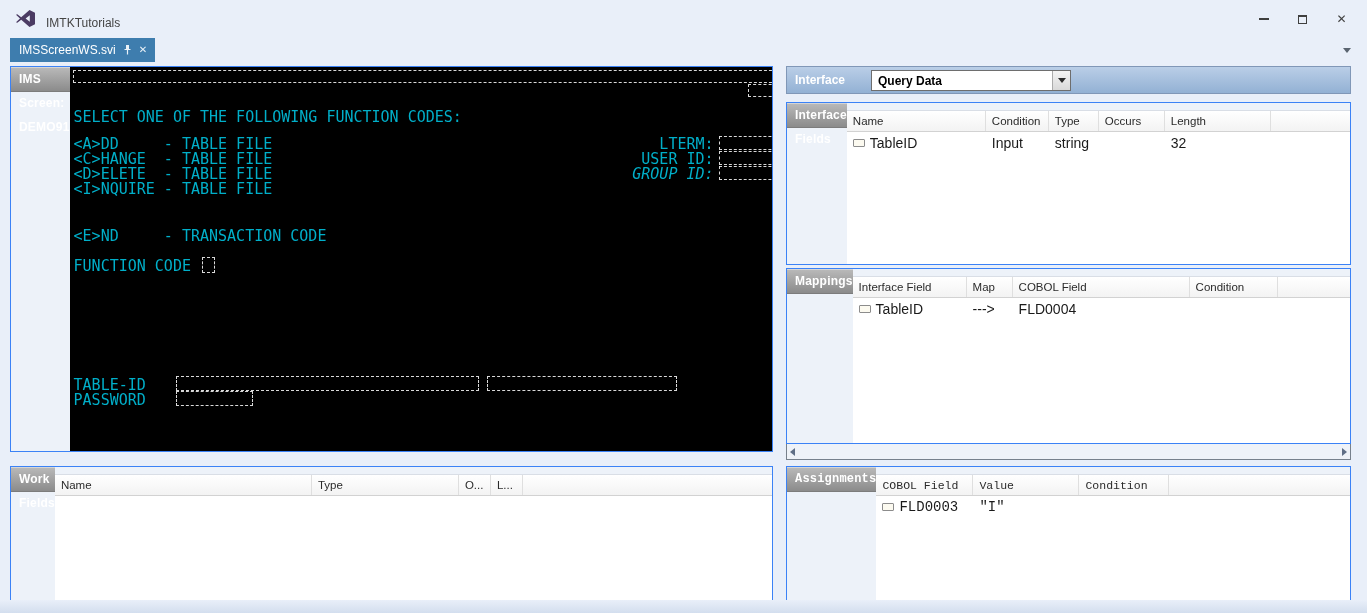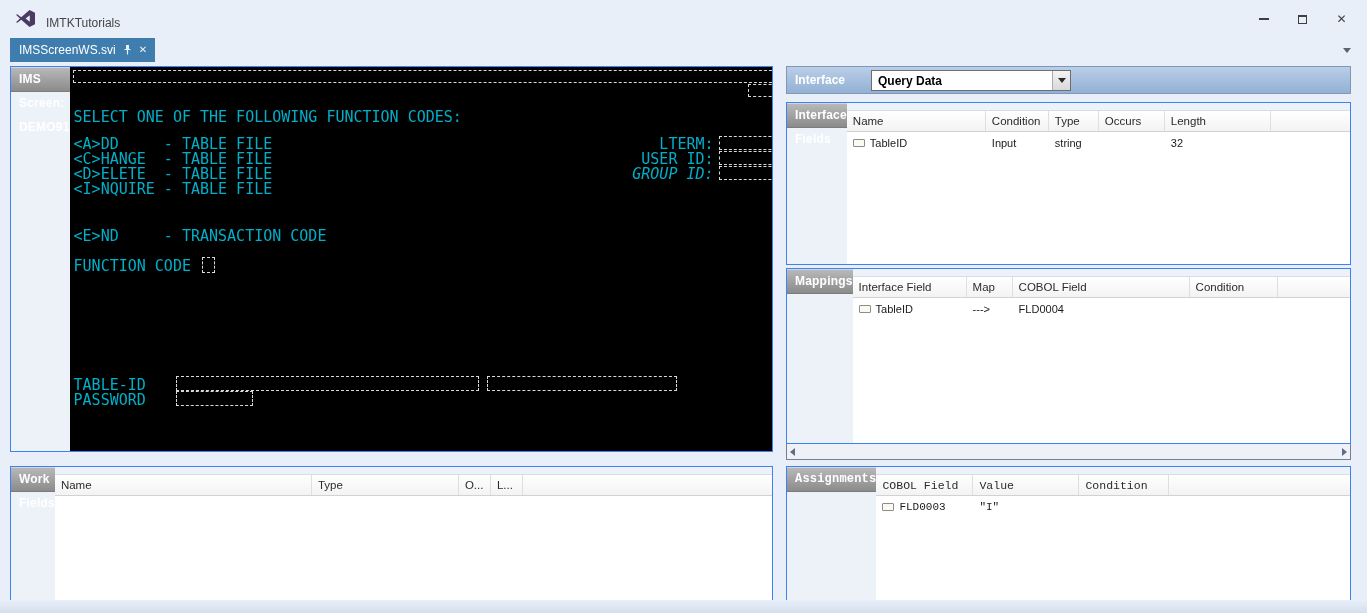--- a/index.html
+++ b/index.html
@@ -52,21 +52,21 @@
     background:linear-gradient(#BABABA,#8B8B8B);
     border-bottom:1px solid #7C7C7C;
     box-shadow:inset 0 1px 0 rgba(255,255,255,.4);
     color:#fff; font-weight:bold; font-size:12px; line-height:24px; padding-left:8px;
     letter-spacing:.2px;
   }
   .grid { margin-top:7px; flex:1; display:flex; flex-direction:column; background:#fff; border-top:1px solid #D9DEE6; min-height:0; }
   .grid-header { display:flex; height:21px; flex:0 0 21px; background:linear-gradient(#FFFFFF,#F3F3F3); border-bottom:1px solid #D2D2D2; }
   .gh { font-size:11.5px; color:#2B2B2B; padding:4px 4px 0 6px; border-right:1px solid #DFDFDF; overflow:hidden; white-space:nowrap; }
   .grid-body { flex:1; background:#fff; overflow:hidden; }
-  .grid-row { display:flex; height:21px; font-size:11px; color:#1A1A1A; }
+  .grid-row { display:flex; height:21px; font-size:14px; color:#1A1A1A; }
   .cell { padding-left:6px; display:flex; align-items:center; overflow:hidden; white-space:nowrap; }
   .field-icon { width:12px; height:8px; border:1px solid #8C8C8C; background:#FCFAF0; border-radius:1px; margin:0 5px 0 2px; flex:0 0 12px; }
   .fill { flex:1; border-right:none !important; }
 
   
   .if-c0{width:139px} .if-c1{width:63px} .if-c2{width:50px} .if-c3{width:66px} .if-c4{width:106px}
   .mp-c0{width:114px} .mp-c1{width:46px} .mp-c2{width:177px} .mp-c3{width:88px}
   .as-c0{width:97px}  .as-c1{width:106px} .as-c2{width:90px}
   .wf-c0{width:257px} .wf-c1{width:147px} .wf-c2{width:32px} .wf-c3{width:32px}
 

